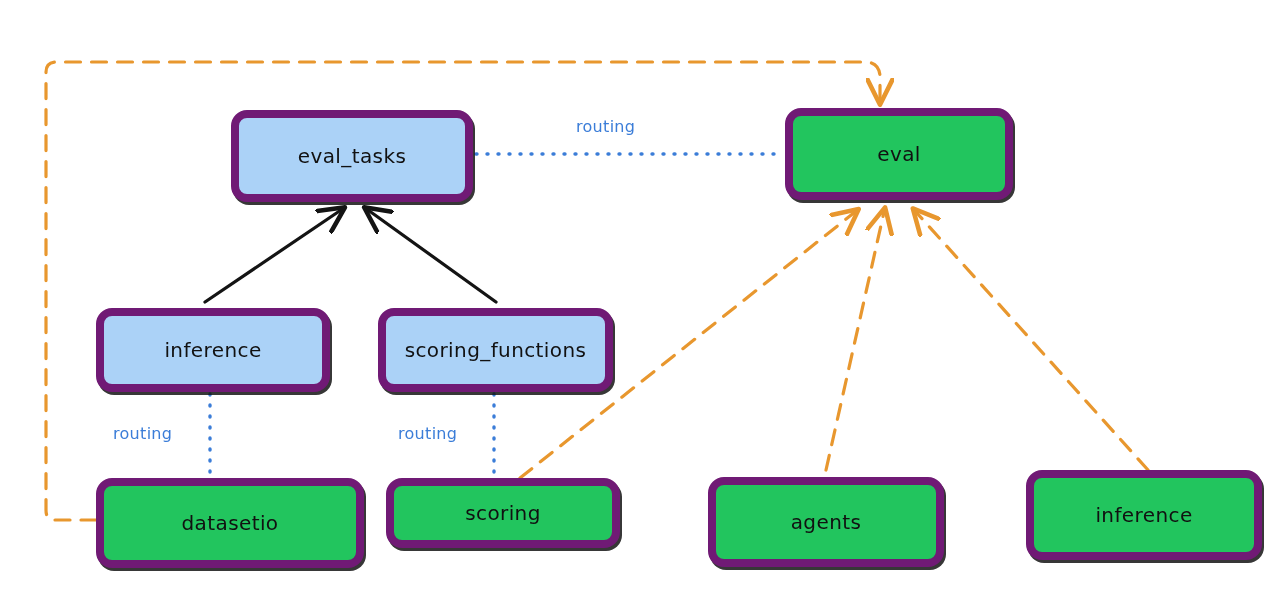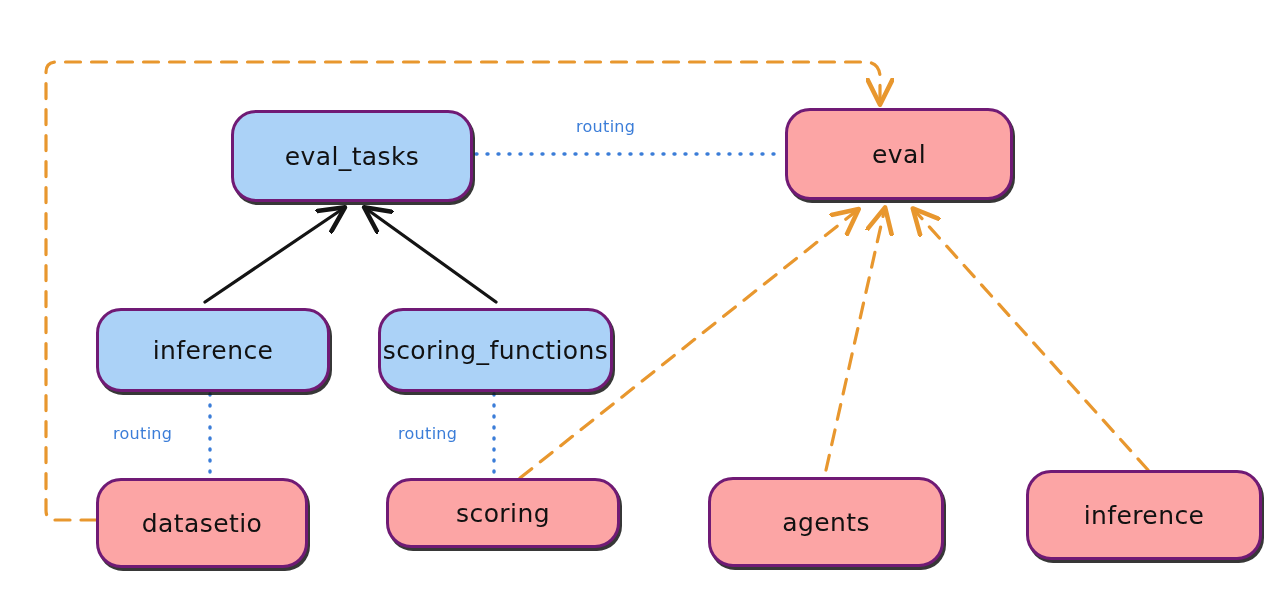--- a/index.html
+++ b/index.html
@@ -22,32 +22,32 @@
   #edges {
     position: absolute;
     left: 0;
     top: 0;
     width: 1280px;
     height: 596px;
   }
   .node {
     position: absolute;
     box-sizing: border-box;
-    border: 3px solid #701a75;
-    border-radius: 25px;
+    border: 8px solid #701a75;
+    border-radius: 16px;
     display: flex;
     align-items: center;
     justify-content: center;
-    font-size: 25px;
+    font-size: 20px;
     color: #111111;
     letter-spacing: 0.4px;
     box-shadow: 2px 3px 0 rgba(20,20,20,0.85);
   }
   .node.blue  { background: #ABD2F7; }
-  .node.green { background: #fca5a5; }
+  .node.green { background: #22c55e; }
   .node-label {
     pointer-events: none;
     white-space: nowrap;
   }
   .edge-label {
     position: absolute;
     font-size: 16px;
     color: #3B7DD8;
     white-space: nowrap;
     letter-spacing: 0.3px;
@@ -97,21 +97,21 @@
   </div>
 
   <div class="node blue" style="left:96px; top:308px; width:234px; height:84px;">
     <span class="node-label">inference</span>
   </div>
 
   <div class="node blue" style="left:378px; top:308px; width:235px; height:84px;">
     <span class="node-label">scoring_functions</span>
   </div>
 
-  <div class="node green" style="left:96px; top:478px; width:212px; height:90px;">
+  <div class="node green" style="left:96px; top:478px; width:268px; height:90px;">
     <span class="node-label">datasetio</span>
   </div>
 
   <div class="node green" style="left:386px; top:478px; width:234px; height:70px;">
     <span class="node-label">scoring</span>
   </div>
 
   <div class="node green" style="left:708px; top:454px; width:236px; height:90px;margin-top:23px;">
     <span class="node-label">agents</span>
   </div>

